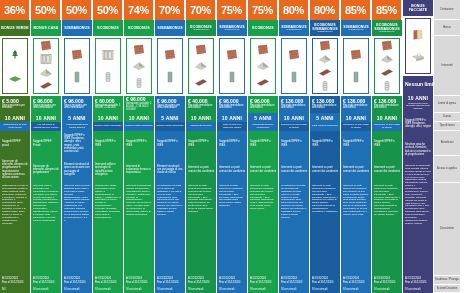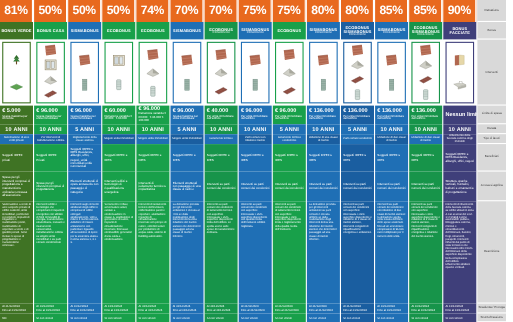--- a/index.html
+++ b/index.html
@@ -74,21 +74,21 @@
   
   .pic{position:relative;}
   .ico{display:block;}
 </style>
 </head>
 <body>
 
 <div id="sheet">
   <div class="grid" id="grid">
       <div class="col datacol">
-        <div class="r-pct">81%</div>
+        <div class="r-pct">36%</div>
         <div class="r-name" style="background: rgb(63, 115, 36);">
           <span>BONUS VERDE</span>
         </div>
         <div class="r-pic">
           <div class="picbox" style="border-color: rgb(63, 115, 36);">
             <span class="pic">
               <svg width="14" height="12" viewBox="0 0 28 24" class="ico">
                 <path d="M14 2 L19 9 L9 9 Z" fill="#2f6b2a"></path>
                 <path d="M14 6 L20 14 L8 14 Z" fill="#37803a"></path>
                 <rect x="13" y="13" width="2" height="6" fill="#6b4a24"></rect>
@@ -615,21 +615,20 @@
         <div class="r-ben" style="background: rgb(23, 148, 74);">Soggetti IRPEF e IRES</div>
         <div class="r-tra" style="background: rgb(23, 148, 74);">Interventi su parti comuni dei condomini</div>
         <div class="r-desc" style="background: rgb(23, 148, 74);">Interventi su parti comuni dei condomini con superficie interessata &gt; 25% superficie disperdente e riduzione di 2 classi di rischio sismico, interventi congiunti di riqualificazione energetica e riduzione del rischio sismico.</div>
         <div class="r-dt" style="background: rgb(23, 148, 74);">
           <div>Al 31/12/2024</div>
           <div>Fino al 31/12/2024</div>
         </div>
         <div class="r-sca" style="background: rgb(23, 148, 74);">SI con vincoli</div>
       </div>
       <div class="col datacol">
-        <div class="r-pct">90%</div>
         <div class="r-name" style="background: rgb(63, 63, 122);">
           <span>BONUS FACCIATE</span>
         </div>
         <div class="r-pic">
           <div class="picbox" style="border-color: rgb(63, 63, 122);">
             <span class="pic">
               <svg width="14" height="12" viewBox="0 0 28 24" class="ico">
                 <path d="M5 3 L13 2 L13 20 L5 21 Z" fill="#b1674f"></path>
                 <path d="M13 2 L22 3 L22 19 L13 20 Z" fill="#e6d7a8" stroke="#b8a87a" stroke-width="0.6"></path>
               </svg>

